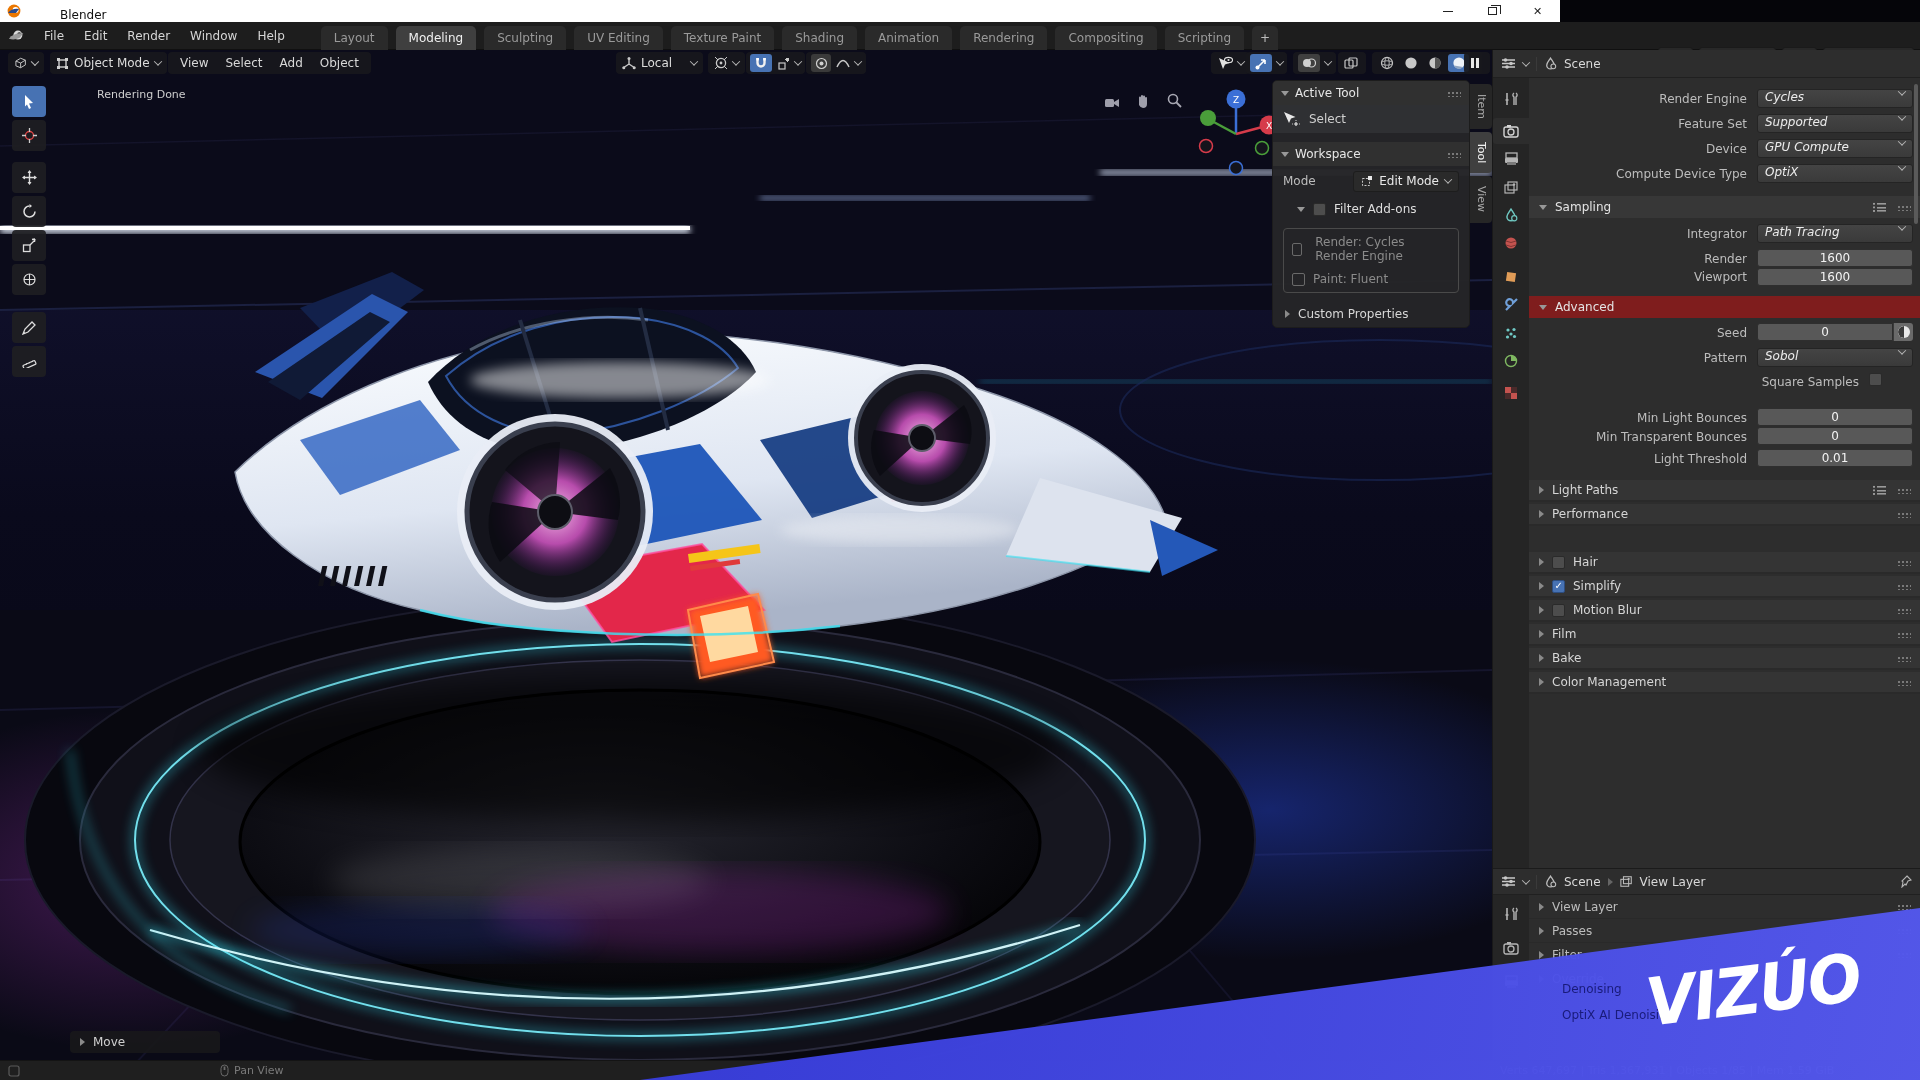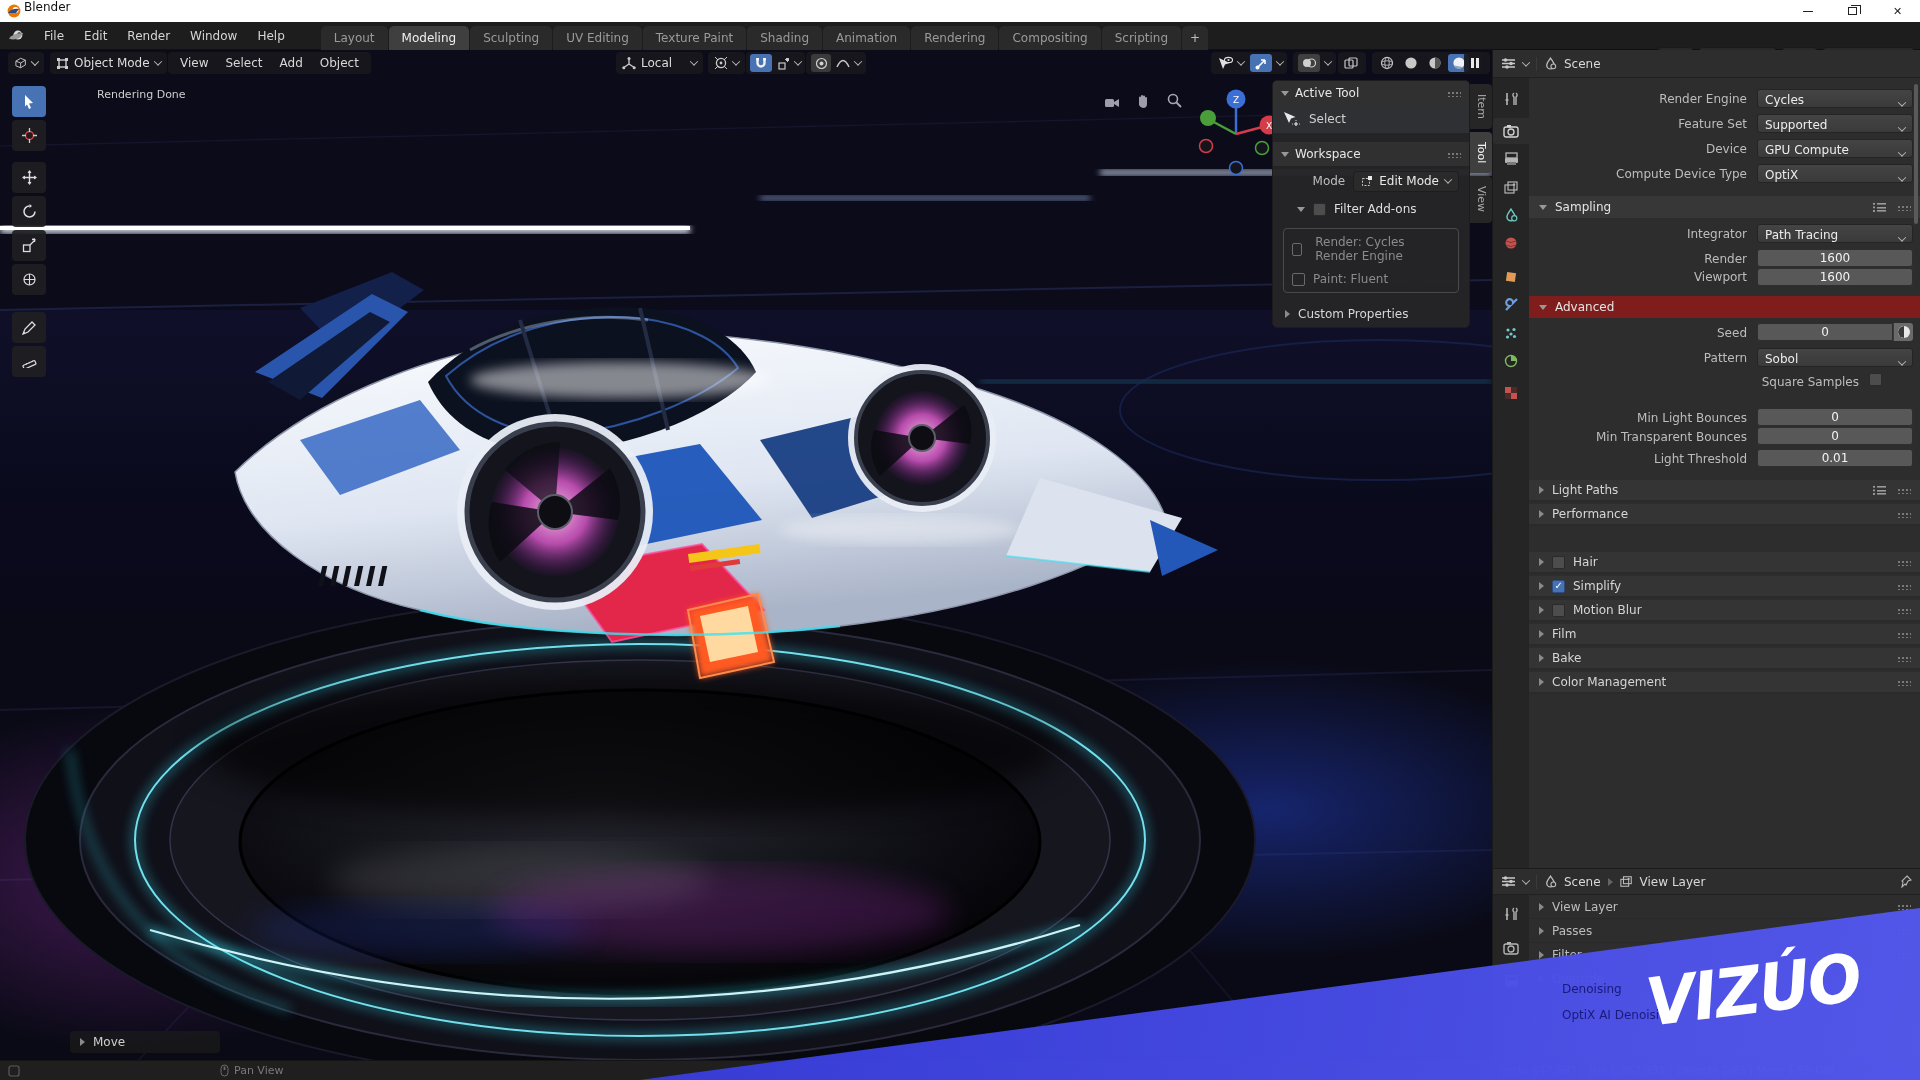--- a/index.html
+++ b/index.html
@@ -2,33 +2,33 @@
 <html><head>
 <meta charset="utf-8">
 <style>
   html,body{margin:0;padding:0;background:#000;}
   *{box-sizing:border-box;font-family:"DejaVu Sans","Liberation Sans",sans-serif;}
   .screen{position:relative;width:1920px;height:1080px;overflow:hidden;background:#050509;font-size:12px;color:#d0d0d0;}
   .abs{position:absolute;}
   .row{display:flex;align-items:center;}
 
   
-  .titlebar{left:0;top:0;width:1920px;height:22px;background:#ffffff;color:#111;display:flex;align-items:flex-start;}
+  .titlebar{left:0;top:0;width:1560px;height:22px;background:#ffffff;color:#111;display:flex;align-items:flex-end;padding-left:36px;}
   .titlebar .t{margin-left:6px;font-size:12px;}
   .wbtns{position:absolute;right:0;top:0;height:22px;display:flex;}
   .wbtn{width:45px;height:22px;display:flex;align-items:center;justify-content:center;color:#222;font-size:11px;}
   .min-glyph{width:10px;height:1px;background:#222;}
   .max-glyph{width:9px;height:8px;border:1px solid #222;position:relative;}
   .max-glyph:before{content:"";position:absolute;left:2px;top:-3px;width:9px;height:8px;border:1px solid #222;border-left:none;border-bottom:none;}
 
   
   .topbar{left:0;top:22px;width:1920px;height:28px;background:#1d1d1d;border-bottom:1px solid #101010;display:flex;align-items:center;text-align:center;}
   .blogo{width:18px;height:18px;margin:0 8px 0 8px;}
   .menu{padding:0 10px;color:#d5d5d5;font-size:12px;height:28px;display:flex;align-items:center;border-radius:3px;}
-  .tabs{display:flex;align-items:flex-end;height:28px;margin-left:26px;gap:1px;}
+  .tabs{display:flex;align-items:flex-end;height:28px;margin-left:26px;gap:8px;}
   .tab{padding:4px 13px;background:#2a2a2a;color:#9a9a9a;font-size:12px;border-radius:5px 5px 0 0;height:24px;display:flex;align-items:center;}
   .tab.active{background:#3f3f3f;color:#f0f0f0;}
   .tab.add{padding:4px 8px;color:#bdbdbd;}
   .tb-right{position:absolute;right:6px;top:25px;display:flex;gap:6px;align-items:center;}
   .chipfield{display:flex;align-items:center;background:#282828;border:1px solid #1a1a1a;border-radius:3px;height:21px;padding:0 5px;gap:5px;color:#e0e0e0;}
   .xbtn{color:#9a9a9a;font-size:10px;}
 
   
   .tri-d{width:0;height:0;border-left:4px solid transparent;border-right:4px solid transparent;border-top:5px solid #989898;display:inline-block;}
   .tri-r{width:0;height:0;border-top:4px solid transparent;border-bottom:4px solid transparent;border-left:5px solid #8a8a8a;display:inline-block;}
@@ -48,37 +48,37 @@
   .toolcol{left:12px;top:86px;width:36px;display:flex;flex-direction:column;gap:3px;}
   .tool{width:34px;height:31px;background:rgba(30,30,34,0.92);border-radius:4px;display:flex;align-items:center;justify-content:center;}
   .tool.active{background:#4772b3;}
   .gap6{height:5px;} .gap12{height:11px;}
 
   
   .npanel{left:1272px;top:80px;width:198px;background:rgba(37,37,40,0.96);border-radius:5px;overflow:hidden;border:1px solid #1c1c1c;}
   .nhdr{height:24px;background:#303030;display:flex;align-items:center;padding:0 8px;gap:6px;color:#e6e6e6;}
   .nhdr .dots4{margin-left:auto;}
   .nrow{height:28px;display:flex;align-items:center;padding:0 10px;gap:8px;background:#2f3033;}
-  .nmode{height:30px;display:flex;align-items:center;justify-content:flex-end;gap:8px;padding:0 10px;}
+  .nmode{height:30px;display:flex;align-items:center;justify-content:space-between;gap:8px;padding:0 10px;}
   .ndd{display:flex;align-items:center;gap:6px;background:#2a2a2a;border:1px solid #1d1d1d;border-radius:3px;height:21px;padding:0 7px;color:#e8e8e8;}
   .naddons{margin:6px 10px 8px 10px;border:1px solid #4a4a4a;border-radius:4px;padding:6px 8px;color:#8b8b8b;display:flex;flex-direction:column;gap:9px;}
   .nfoot{height:26px;display:flex;align-items:center;gap:8px;padding:0 12px;color:#d6d6d6;}
   .ntabs{left:1470px;top:84px;width:22px;display:flex;flex-direction:column;gap:3px;}
   .ntab{writing-mode:vertical-rl;background:#262626;color:#a8a8a8;border-radius:0 4px 4px 0;padding:10px 3px;font-size:11px;display:flex;align-items:center;justify-content:center;}
   .ntab.active{background:#3f3f3f;color:#f2f2f2;}
 
   
   .props{left:1492px;top:50px;width:428px;height:818px;background:#2d2d2d;border-left:1px solid #191919;}
   .phead{height:28px;background:#2d2d2d;border-bottom:1px solid #202020;display:flex;align-items:center;padding:0 8px;gap:7px;color:#d9d9d9;}
   .ptabstrip{position:absolute;left:0;top:28px;width:36px;height:790px;background:#252525;}
   .ptab{position:absolute;left:0;width:36px;height:26px;display:flex;align-items:center;justify-content:center;}
   .ptab.active{background:#2d2d2d;border-radius:3px 0 0 3px;}
   .pcontent{position:absolute;left:36px;top:28px;width:392px;height:790px;}
   .plabel{position:absolute;text-align:right;color:#bdbdbd;font-size:12px;}
-  .dd{position:absolute;background:linear-gradient(#444444,#3a3a3a);border:1px solid #242424;border-radius:3px;height:19px;display:flex;align-items:flex-end;padding:0 7px;color:#ececec;}
+  .dd{position:absolute;background:linear-gradient(#444444,#3a3a3a);border:1px solid #242424;border-radius:3px;height:19px;display:flex;align-items:flex-start;padding:0 7px;color:#ececec;font-style:italic;}
   .dd .chev{margin-left:auto;}
   .num{position:absolute;background:#585858;border:1px solid #2e2e2e;border-radius:3px;height:18px;display:flex;align-items:center;justify-content:center;color:#f2f2f2;}
   .phdr{position:absolute;left:0;width:392px;height:22px;background:#373737;display:flex;align-items:center;gap:8px;padding:0 10px;color:#e4e4e4;}
   .phdr .right{margin-left:auto;display:flex;gap:10px;align-items:center;}
   .psec{position:absolute;left:0;width:392px;height:22px;background:#343434;display:flex;align-items:center;gap:8px;padding:0 10px;color:#d6d6d6;border-bottom:2px solid #2a2a2a;}
   .psec .dots4{margin-left:auto;}
   .pscroll{position:absolute;right:2px;top:34px;width:4px;height:140px;background:#5a5a5a;border-radius:2px;}
   .listicon{width:14px;height:10px;display:inline-block;background:
      linear-gradient(#9a9a9a,#9a9a9a) 5px 1px/9px 1.6px no-repeat,
      linear-gradient(#9a9a9a,#9a9a9a) 5px 4.5px/9px 1.6px no-repeat,

